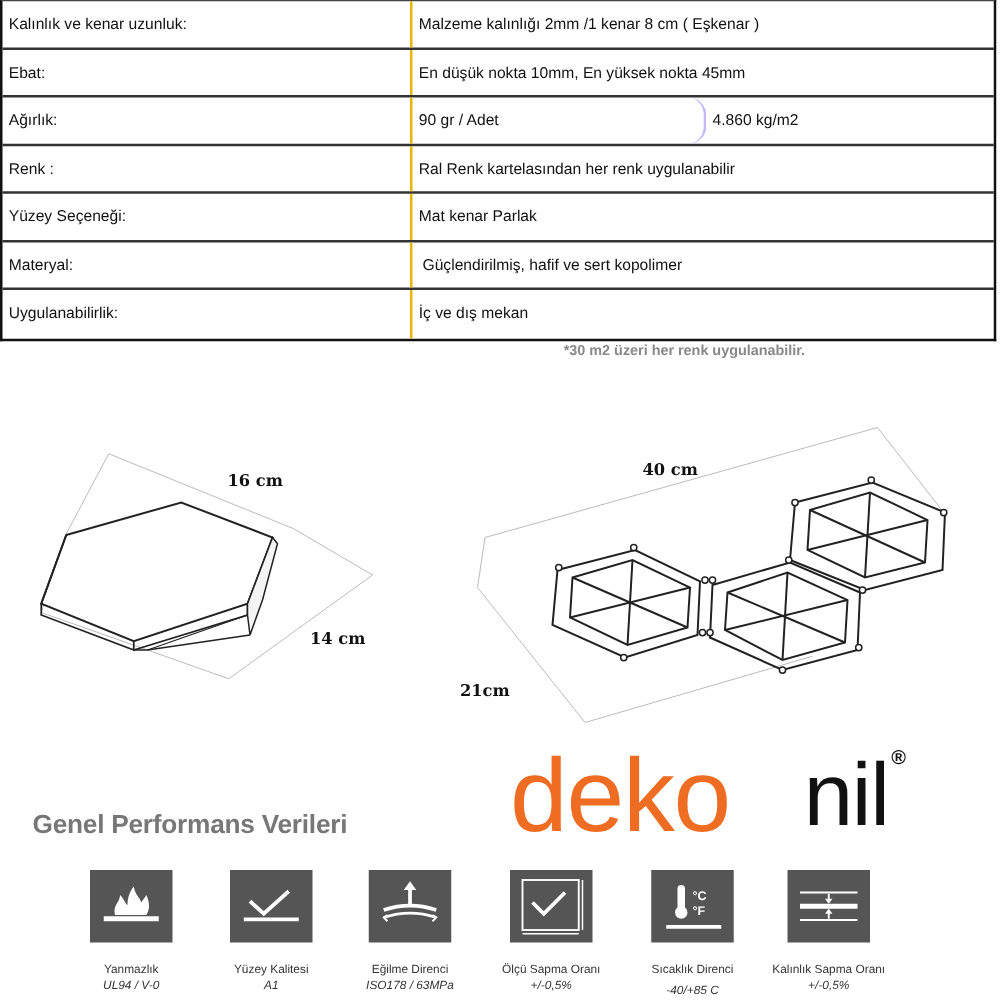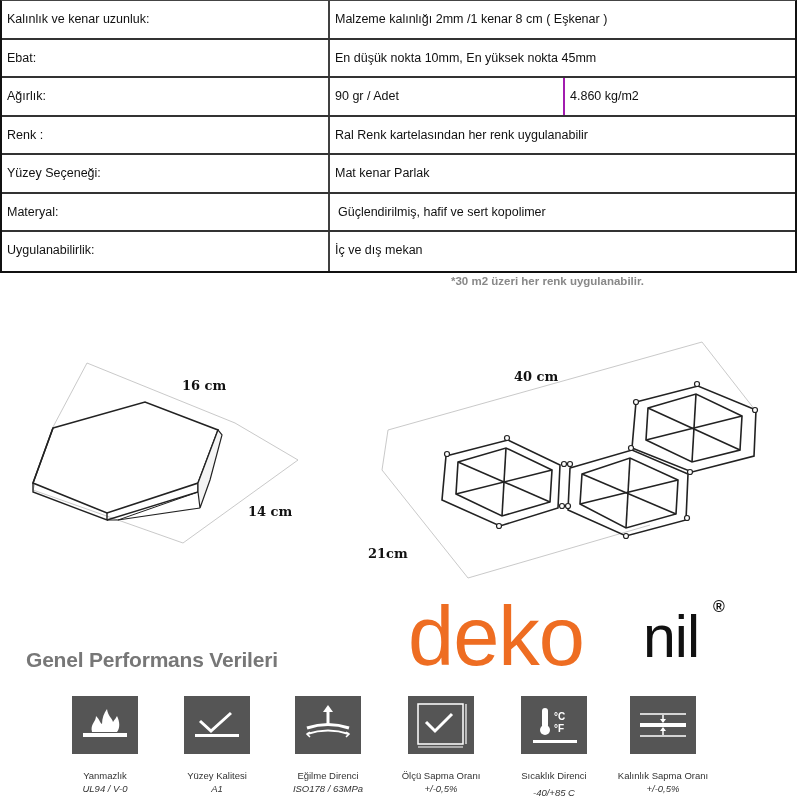--- a/index.html
+++ b/index.html
@@ -2,36 +2,36 @@
 <html><head>
 <meta charset="utf-8">
 <style>
   html, body { margin:0; padding:0; background:#ffffff; }
   body { width:800px; height:800px; position:relative; overflow:hidden; font-family:"Liberation Sans", sans-serif; color:#111; }
 
   
   .spec-table { position:absolute; left:0; top:0; width:797px; border:2px solid #111; border-top:1px solid #444; box-sizing:border-box; }
   .spec-row { position:relative; height:38.5px; border-bottom:2px solid #333; box-sizing:border-box; display:flex; }
   .spec-row:last-child { border-bottom:none; }
-  .spec-label { width:328px; box-sizing:border-box; padding-left:5px; font-size:12.5px; line-height:36px; border-right:2px solid #404040; white-space:nowrap; }
-  .spec-value { flex:1; box-sizing:border-box; padding-left:5px; font-size:12.5px; line-height:36px; white-space:nowrap; }
-  .spec-value.split { flex:none; width:235px; border-right:2px solid #a21caf; }
+  .spec-label { width:328px; box-sizing:border-box; padding-left:5px; font-size:12.5px; line-height:36px; border-right:2px solid #eab308; white-space:nowrap; }
+  .spec-value { flex:1; box-sizing:border-box; padding-left:5px; font-size:12.5px; line-height:36px; white-space:nowrap;border-radius:14px; }
+  .spec-value.split { flex:none; width:235px; border-right:2px solid #c4b5fd; }
   .spec-value.indent { padding-left:8px; }
 
   .footnote { position:absolute; left:451px; top:275px; font-size:11.5px; font-weight:bold; color:#888; }
 
   
   .diagram { position:absolute; }
   .dim-label { position:absolute; font-family:"DejaVu Serif", serif; font-weight:bold; font-size:13px; color:#111; }
 
   
   .perf-title { position:absolute; left:26px; top:648px; font-size:21px; font-weight:bold; color:#777; letter-spacing:-0.2px; }
   .brand { position:absolute; left:408px; top:592px; height:90px; }
   .brand-deko { position:absolute; left:0; top:0; font-size:83px; line-height:90px; color:#ee6d22; letter-spacing:-1px; }
-  .brand-nil { position:absolute; left:235px; top:0; font-size:59px; line-height:90px; color:#111; letter-spacing:-1px; }
+  .brand-nil { position:absolute; left:235px; top:0; font-size:71px; line-height:90px; color:#111; letter-spacing:-1px; }
   .brand-reg { position:absolute; left:305px; top:6px; font-size:16px; font-weight:bold; color:#111; }
 
   .perf-item { position:absolute; top:696px; width:120px; }
   .perf-icon { width:66px; height:58px; background:#555555; margin:0 auto; display:flex; align-items:center; justify-content:center; }
   .perf-label { text-align:center; font-size:9.5px; color:#333; margin-top:15px; line-height:13px; }
   .perf-value { text-align:center; font-size:9.5px; color:#333; line-height:13px;font-style:italic; }
 </style>
 </head>
 <body>
 

